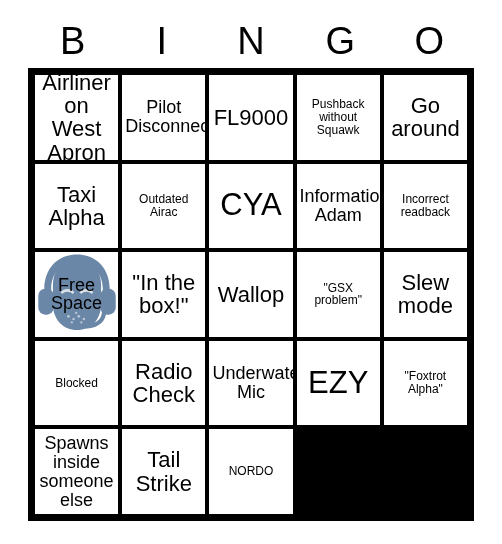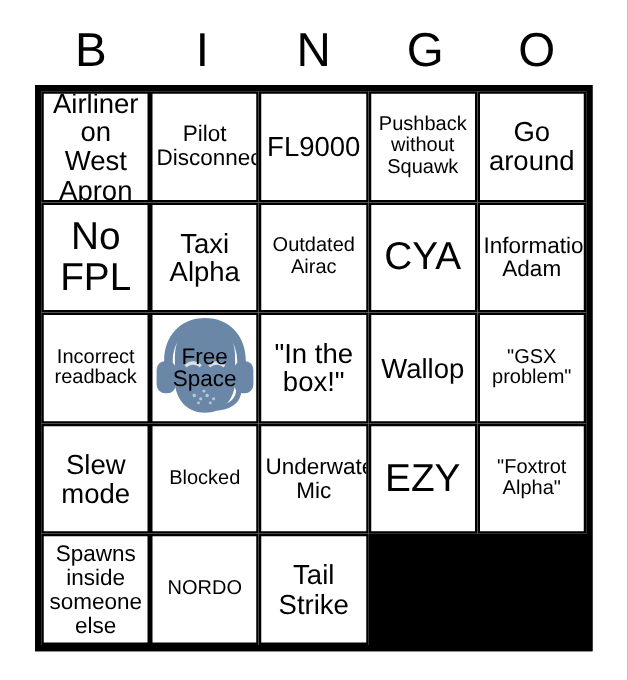--- a/index.html
+++ b/index.html
@@ -83,21 +83,21 @@
     line-height: 1.06;
     white-space: pre-line;
     word-break: normal;
     color: #000000;
   }
 
   
   .sz-xl  { font-size: 31px; }
   .sz-lg  { font-size: 22px; }
   .sz-md  { font-size: 22px; }
-  .sz-sm  { font-size: 16px; }
+  .sz-sm  { font-size: 12px; }
   .sz-xs  { font-size: 18px; }
 
   
   .free-space .cell-text {
     font-size: 18px;
     line-height: 1.02;
   }
   #free-space-art {
     position: absolute;
     left: 50%;
@@ -139,24 +139,20 @@
     <div class="bingo-cell">
       <span class="cell-text sz-sm">Pushback
 without
 Squawk</span>
     </div>
     <div class="bingo-cell">
       <span class="cell-text sz-md">Go
 around</span>
     </div>
 
-    <div class="bingo-cell">
-      <span class="cell-text sz-xl">No
-FPL</span>
-    </div>
     <div class="bingo-cell">
       <span class="cell-text sz-lg">Taxi
 Alpha</span>
     </div>
     <div class="bingo-cell">
       <span class="cell-text sz-sm">Outdated
 Airac</span>
     </div>
     <div class="bingo-cell">
       <span class="cell-text sz-xl">CYA</span>
@@ -216,39 +212,43 @@
 problem"</span>
     </div>
     <div class="bingo-cell">
       <span class="cell-text sz-lg">Slew
 mode</span>
     </div>
     <div class="bingo-cell">
       <span class="cell-text sz-sm">Blocked</span>
     </div>
     <div class="bingo-cell">
+      <span class="cell-text sz-lg">Radio
+Check</span>
+    </div>
+    <div class="bingo-cell">
       <span class="cell-text sz-xs">Underwater
 Mic</span>
     </div>
 
     <div class="bingo-cell">
       <span class="cell-text sz-xl">EZY</span>
     </div>
     <div class="bingo-cell">
       <span class="cell-text sz-sm">"Foxtrot
 Alpha"</span>
     </div>
     <div class="bingo-cell">
       <span class="cell-text sz-xs">Spawns
 inside
 someone
 else</span>
     </div>
     <div class="bingo-cell">
-      <span class="cell-text sz-sm">NORDO</span>
-    </div>
-    <div class="bingo-cell">
       <span class="cell-text sz-lg">Tail
 Strike</span>
     </div>
+    <div class="bingo-cell">
+      <span class="cell-text sz-sm">NORDO</span>
+    </div>
 
   </div>
 </div>
 
 </body></html>

